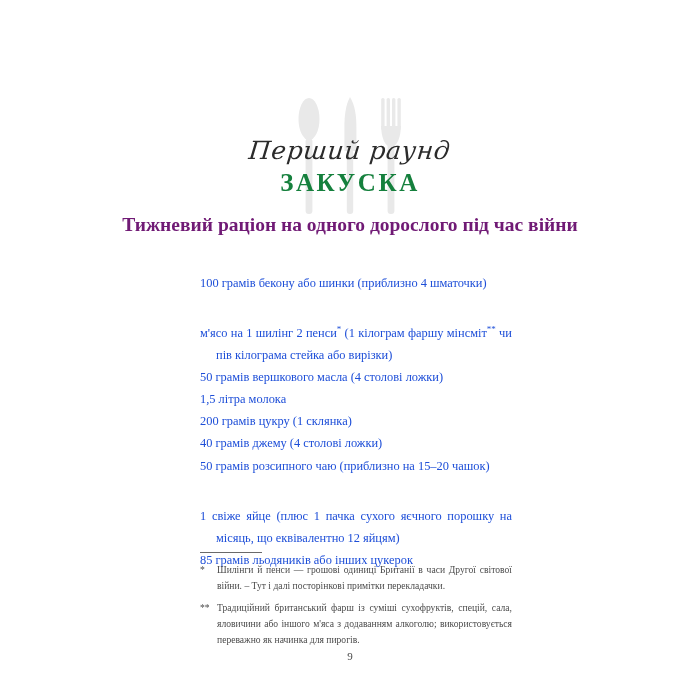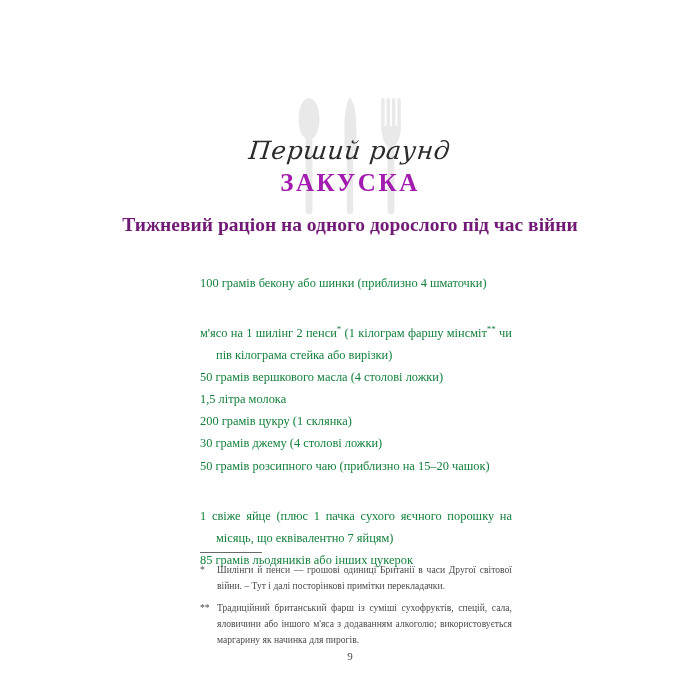--- a/index.html
+++ b/index.html
@@ -56,21 +56,21 @@
     line-height: 1;
     transform: skewX(-6deg);
     display: inline-block;
   }
   .section-title {
     margin-top: 6px;
     font-family: "Liberation Serif", "DejaVu Serif", serif;
     font-size: 25px;
     font-weight: 700;
     letter-spacing: 2.6px;
-    color: #a21caf;
+    color: #15803d;
     line-height: 1.1;
   }
   .subtitle {
     margin-top: 16px;
     font-family: "Liberation Serif", "DejaVu Serif", serif;
     font-size: 19.5px;
     font-weight: 700;
     color: #701a75;
     line-height: 1.22;
     padding: 0 120px;
@@ -80,21 +80,21 @@
   .ration-list {
     position: absolute;
     left: 200px;
     top: 272px;
     width: 312px;
     list-style: none;
     margin: 0;
     padding: 0;
     font-size: 12.4px;
     line-height: 1.78;
-    color: #15803d;
+    color: #1d4ed8;
   }
   .ration-list li {
     margin: 0;
     padding: 0;
     text-indent: 0;
     padding-left: 16px;
     text-indent: -16px;
   }
   .ration-list li.wrap {
     text-align: justify;
@@ -188,35 +188,35 @@
     <div class="section-title">ЗАКУСКА</div>
     <div class="subtitle">Тижневий раціон на одного дорослого під час війни</div>
   </div>
 
   <ul class="ration-list" id="ration-list">
       <li>100 грамів бекону або шинки (приблизно 4 шматочки)</li>
       <li class="wrap">м'ясо на 1 шилінг 2 пенси<sup>*</sup> (1 кілограм фаршу мінсміт<sup>**</sup> чи пів кілограма стейка або вирізки)</li>
       <li>50 грамів вершкового масла (4 столові ложки)</li>
       <li>1,5 літра молока</li>
       <li>200 грамів цукру (1 склянка)</li>
-      <li>30 грамів джему (4 столові ложки)</li>
+      <li>40 грамів джему (4 столові ложки)</li>
       <li>50 грамів розсипного чаю (приблизно на 15–20 чашок)</li>
-      <li class="wrap">1 свіже яйце (плюс 1 пачка сухого яєчного порошку на місяць, що еквівалентно 7 яйцям)</li>
+      <li class="wrap">1 свіже яйце (плюс 1 пачка сухого яєчного порошку на місяць, що еквівалентно 12 яйцям)</li>
       <li>85 грамів льодяників або інших цукерок</li>
     </ul>
 
   <div class="footnotes">
     <div class="footnote-rule"></div>
     <div id="footnote-container">
         <div class="footnote">
           <div class="footnote-marker">*</div>
           <div class="footnote-text">Шилінги й пенси — грошові одиниці Британії в часи Другої світової війни. – Тут і далі посторінкові примітки перекладачки.</div>
         </div>
         <div class="footnote">
           <div class="footnote-marker">**</div>
-          <div class="footnote-text">Традиційний британський фарш із суміші сухофруктів, спецій, сала, яловичини або іншого м'яса з додаванням алкоголю; використовується маргарину як начинка для пирогів.</div>
+          <div class="footnote-text">Традиційний британський фарш із суміші сухофруктів, спецій, сала, яловичини або іншого м'яса з додаванням алкоголю; використовується переважно як начинка для пирогів.</div>
         </div>
       </div>
   </div>
 
   <div class="page-number">9</div>
 
 </div>
 
 </body></html>

